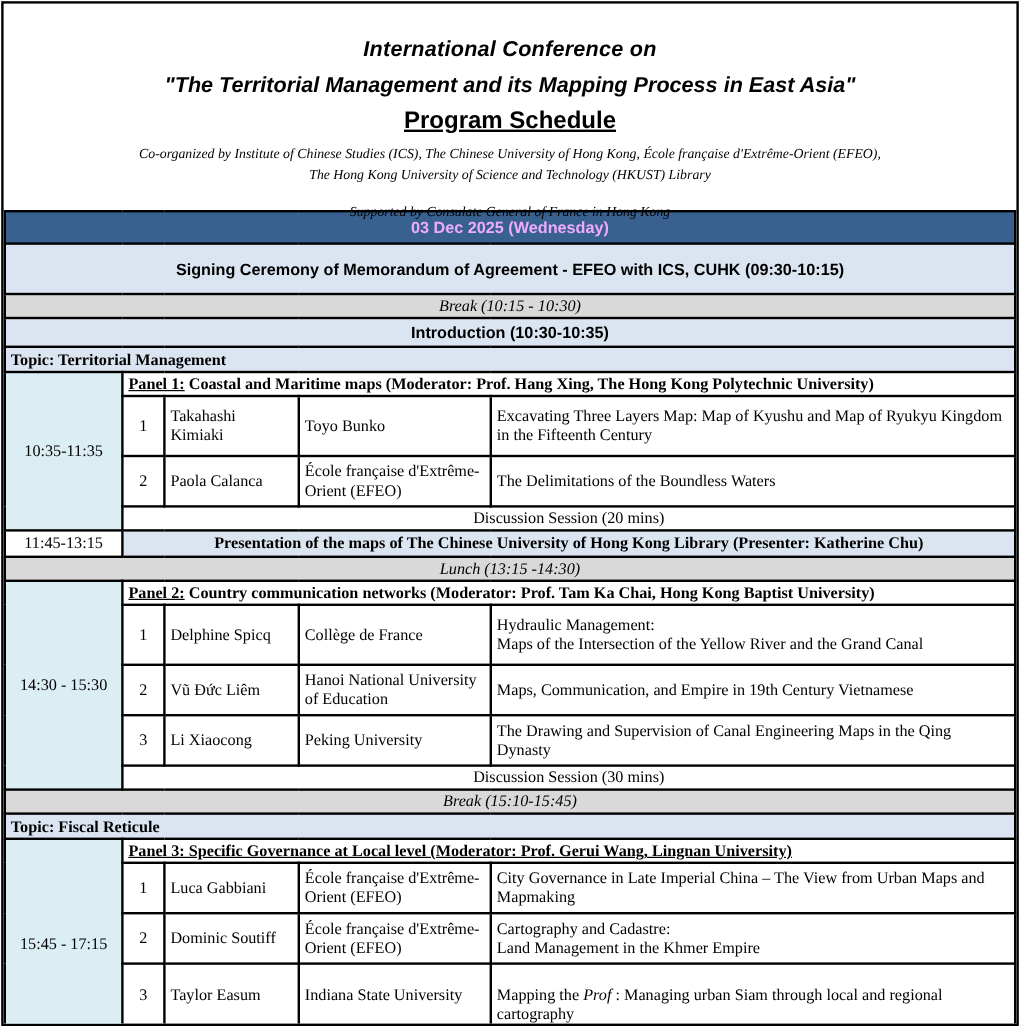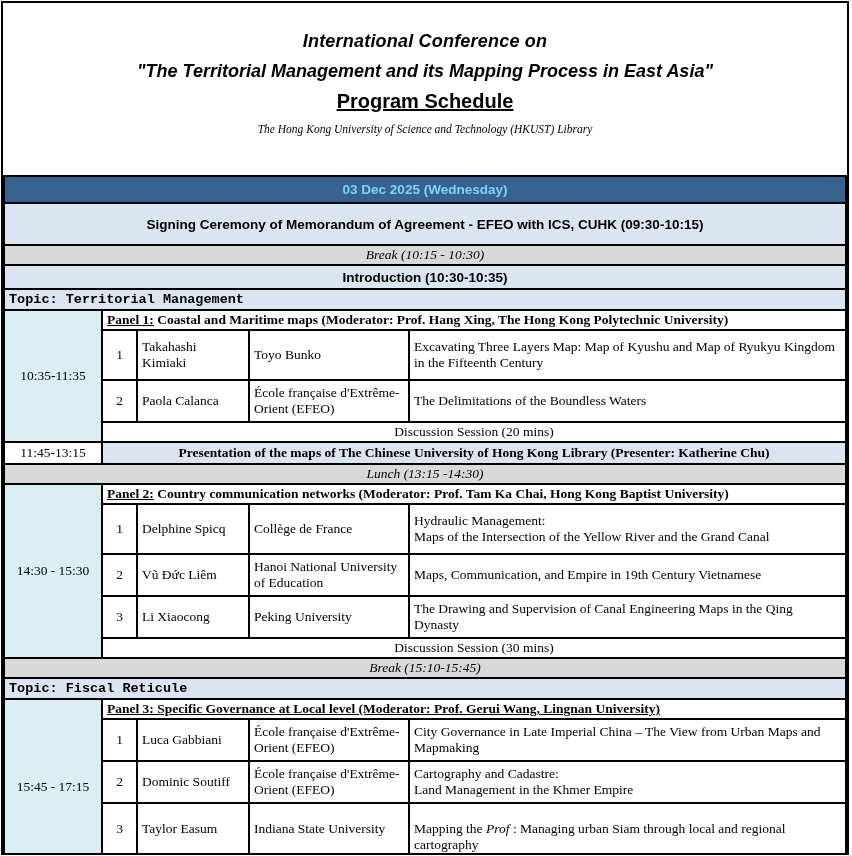--- a/index.html
+++ b/index.html
@@ -17,28 +17,28 @@
 
   
   table.schedule { width:100%; border-collapse:collapse; table-layout:fixed; }
   table.schedule td { border:2px solid #000; font-size:13.5px; padding:1px 4px; vertical-align:middle; }
 
   .col-time  { width:98px; }
   .col-num   { width:35px; }
   .col-name  { width:112px; }
   .col-affil { width:160px; }
 
-  td.banner { background:#386190; color:#7dd3fc; text-align:center;
+  td.banner { background:#386190; color:#f0abfc; text-align:center;
               font-family:"Liberation Sans", sans-serif; font-weight:bold; font-size:18px; height:27px; }
   td.signing { background:#dbe5f1; text-align:center; font-family:"Liberation Sans", sans-serif;
                font-weight:bold; font-size:15.5px; height:42px; }
   td.break-row { background:#d9d9d9; text-align:center; font-style:italic; font-size:13.5px; height:20px; }
   td.intro-row { background:#dbe5f1; text-align:center; font-family:"Liberation Sans", sans-serif;
                  font-weight:bold; font-size:15.5px; height:24px; }
-  td.topic-row { background:#dbe5f1; text-align:left; font-family:Liberation Mono, monospace;
+  td.topic-row { background:#dbe5f1; text-align:left; font-family:Liberation Serif, serif;
                  font-weight:bold; font-size:14.5px; height:21px; padding-left:5px; }
 
   td.time-cell { background:#daeef3; text-align:center; font-size:13px; }
   td.time-cell-plain { background:#fff; text-align:center; font-size:13px; height:22px; }
 
   td.panel-header { font-weight:bold; font-size:13.5px; height:20px; }
   .panel-label { text-decoration:underline; }
   td.num-cell { text-align:center; }
   td.talk-title { white-space:pre-line; }
   td.discussion { text-align:center; height:20px; }
@@ -51,22 +51,24 @@
 </head>
 <body>
 
 <div class="page">
 
   <div class="doc-header">
     <div class="conf-line1">International Conference on</div>
     <div class="conf-line2">"The Territorial Management and its Mapping Process in East Asia"</div>
     <div class="prog-sched">Program Schedule</div>
     <div class="org-lines">
+      <div>Co-organized by Institute of Chinese Studies (ICS), The Chinese University of Hong Kong, École française d'Extrême-Orient (EFEO),</div>
       <div>The Hong Kong University of Science and Technology (HKUST) Library</div>
     </div>
+    <div class="supported">Supported by Consulate General of France in Hong Kong</div>
   </div>
 
   <table class="schedule">
     <colgroup>
       <col class="col-time">
         <col class="col-num">
         <col class="col-name">
         <col class="col-affil">
         <col>
     </colgroup>

